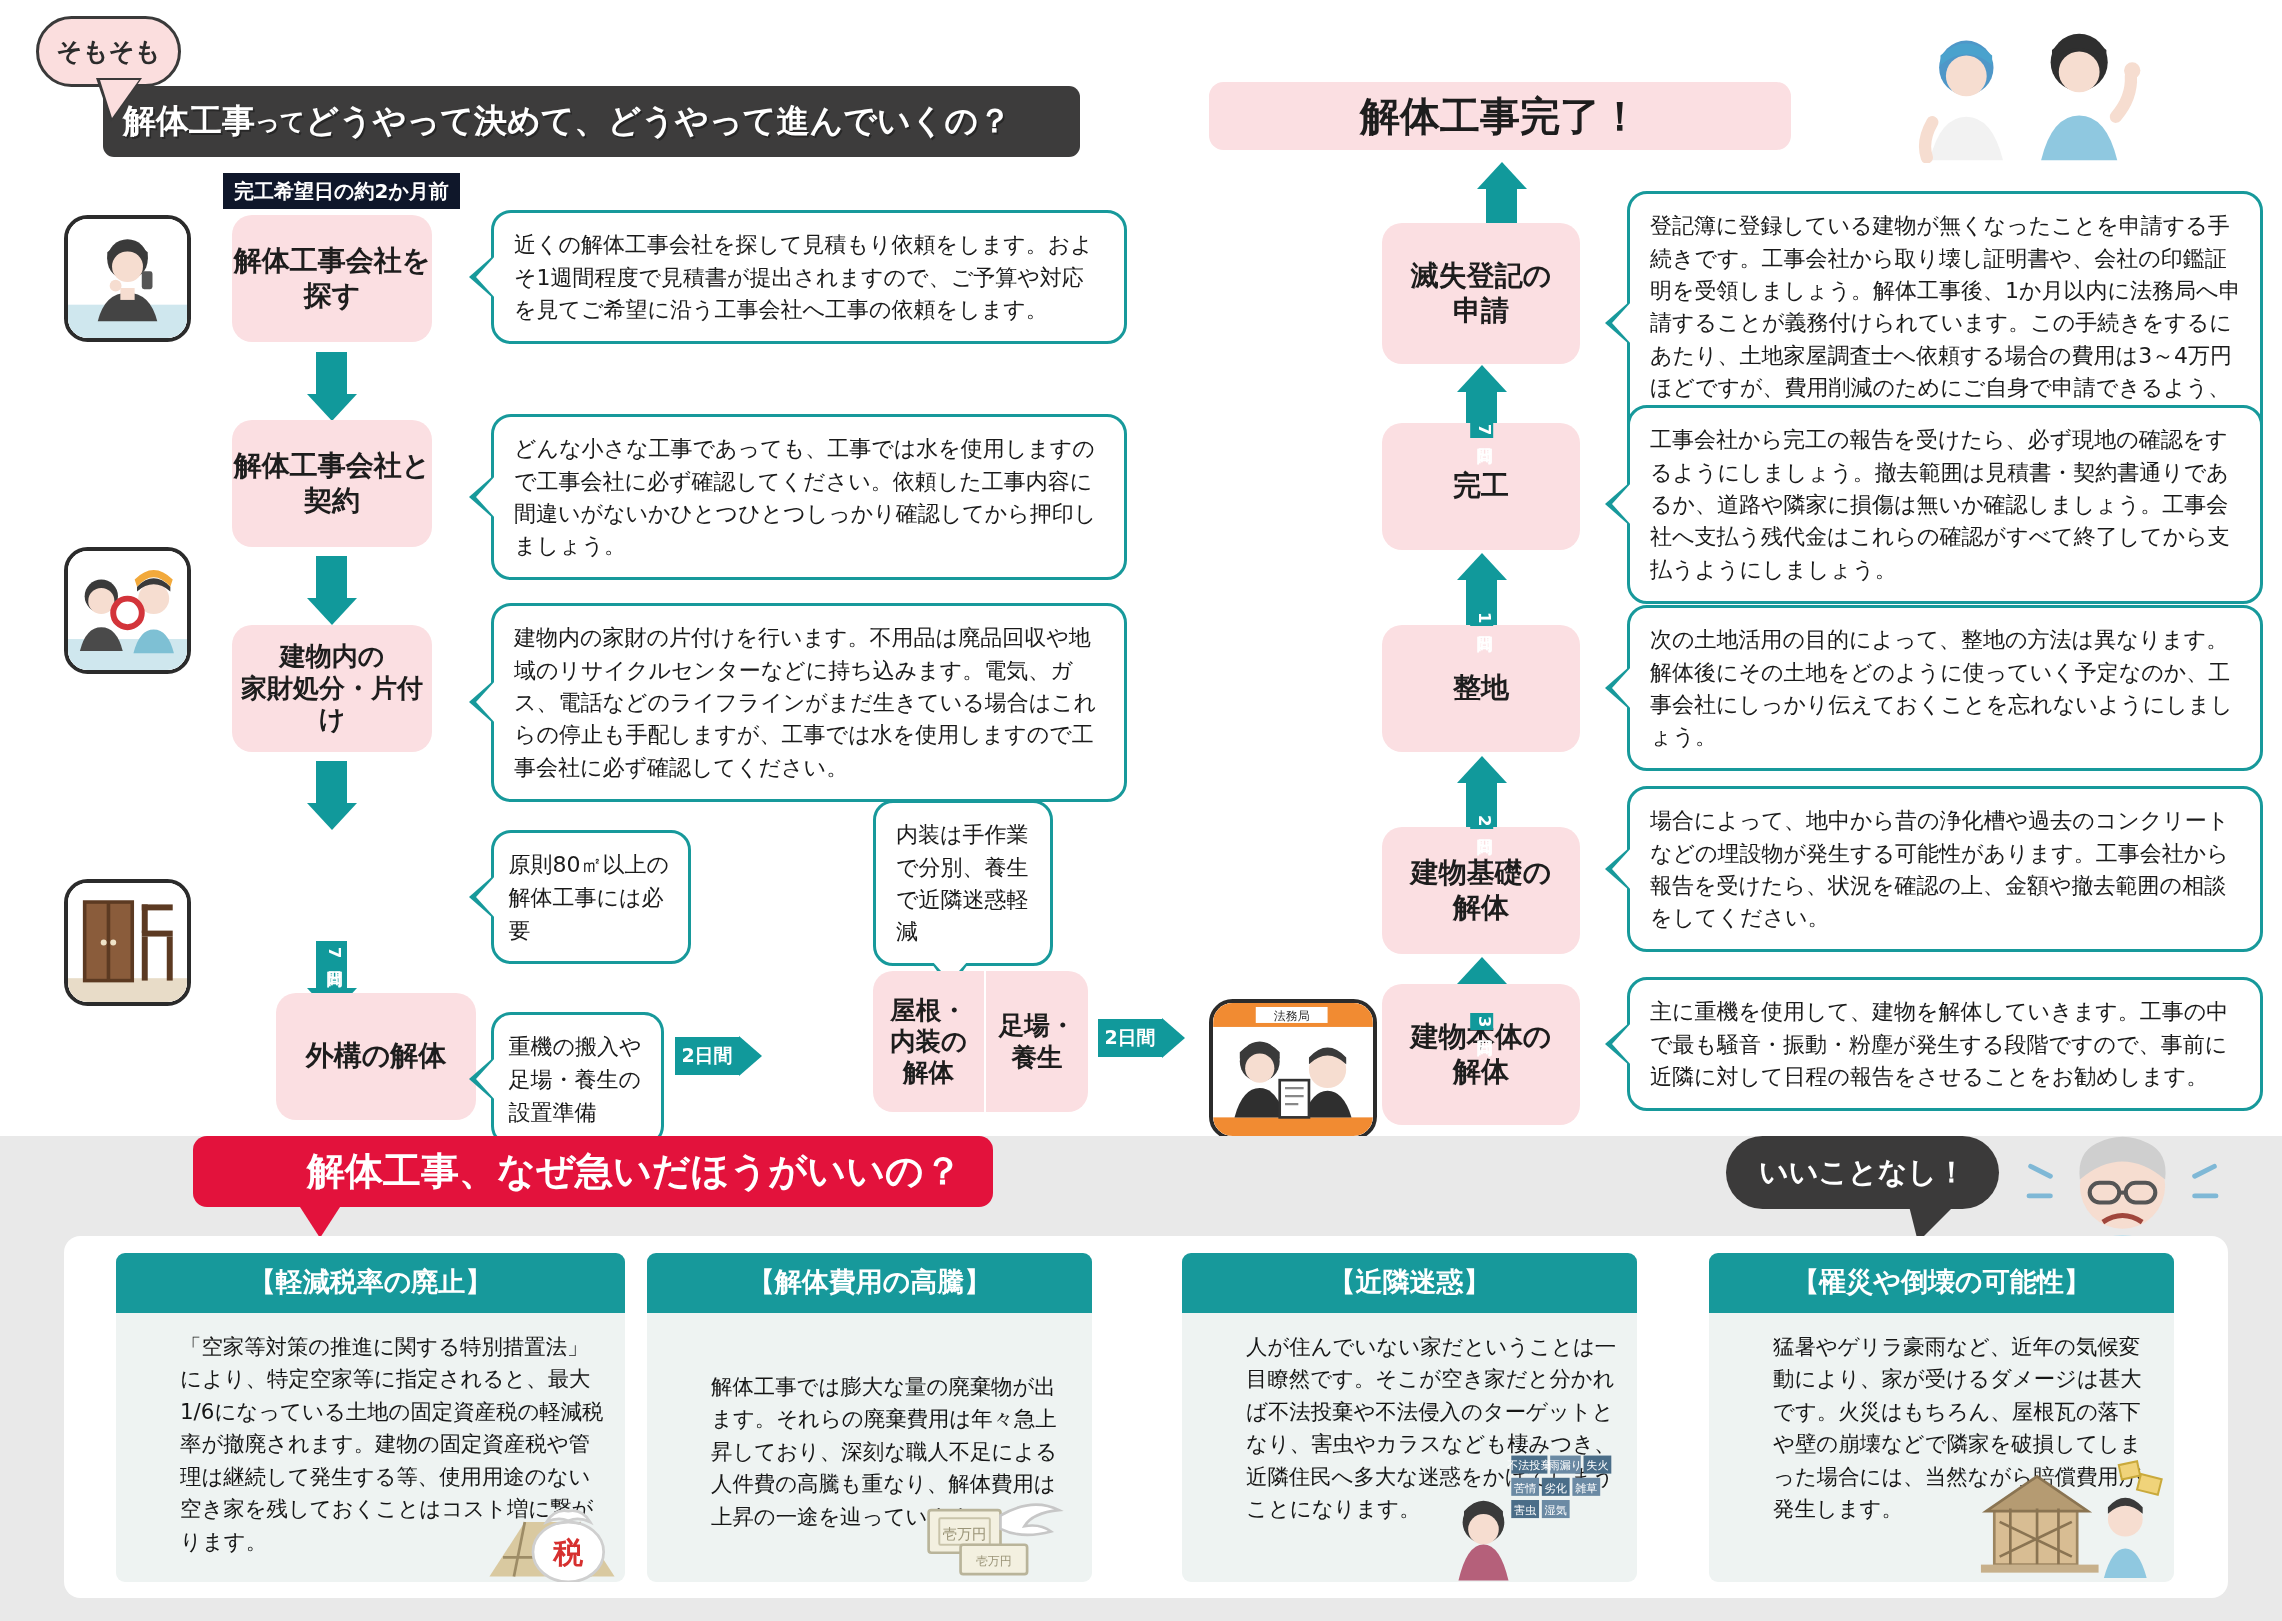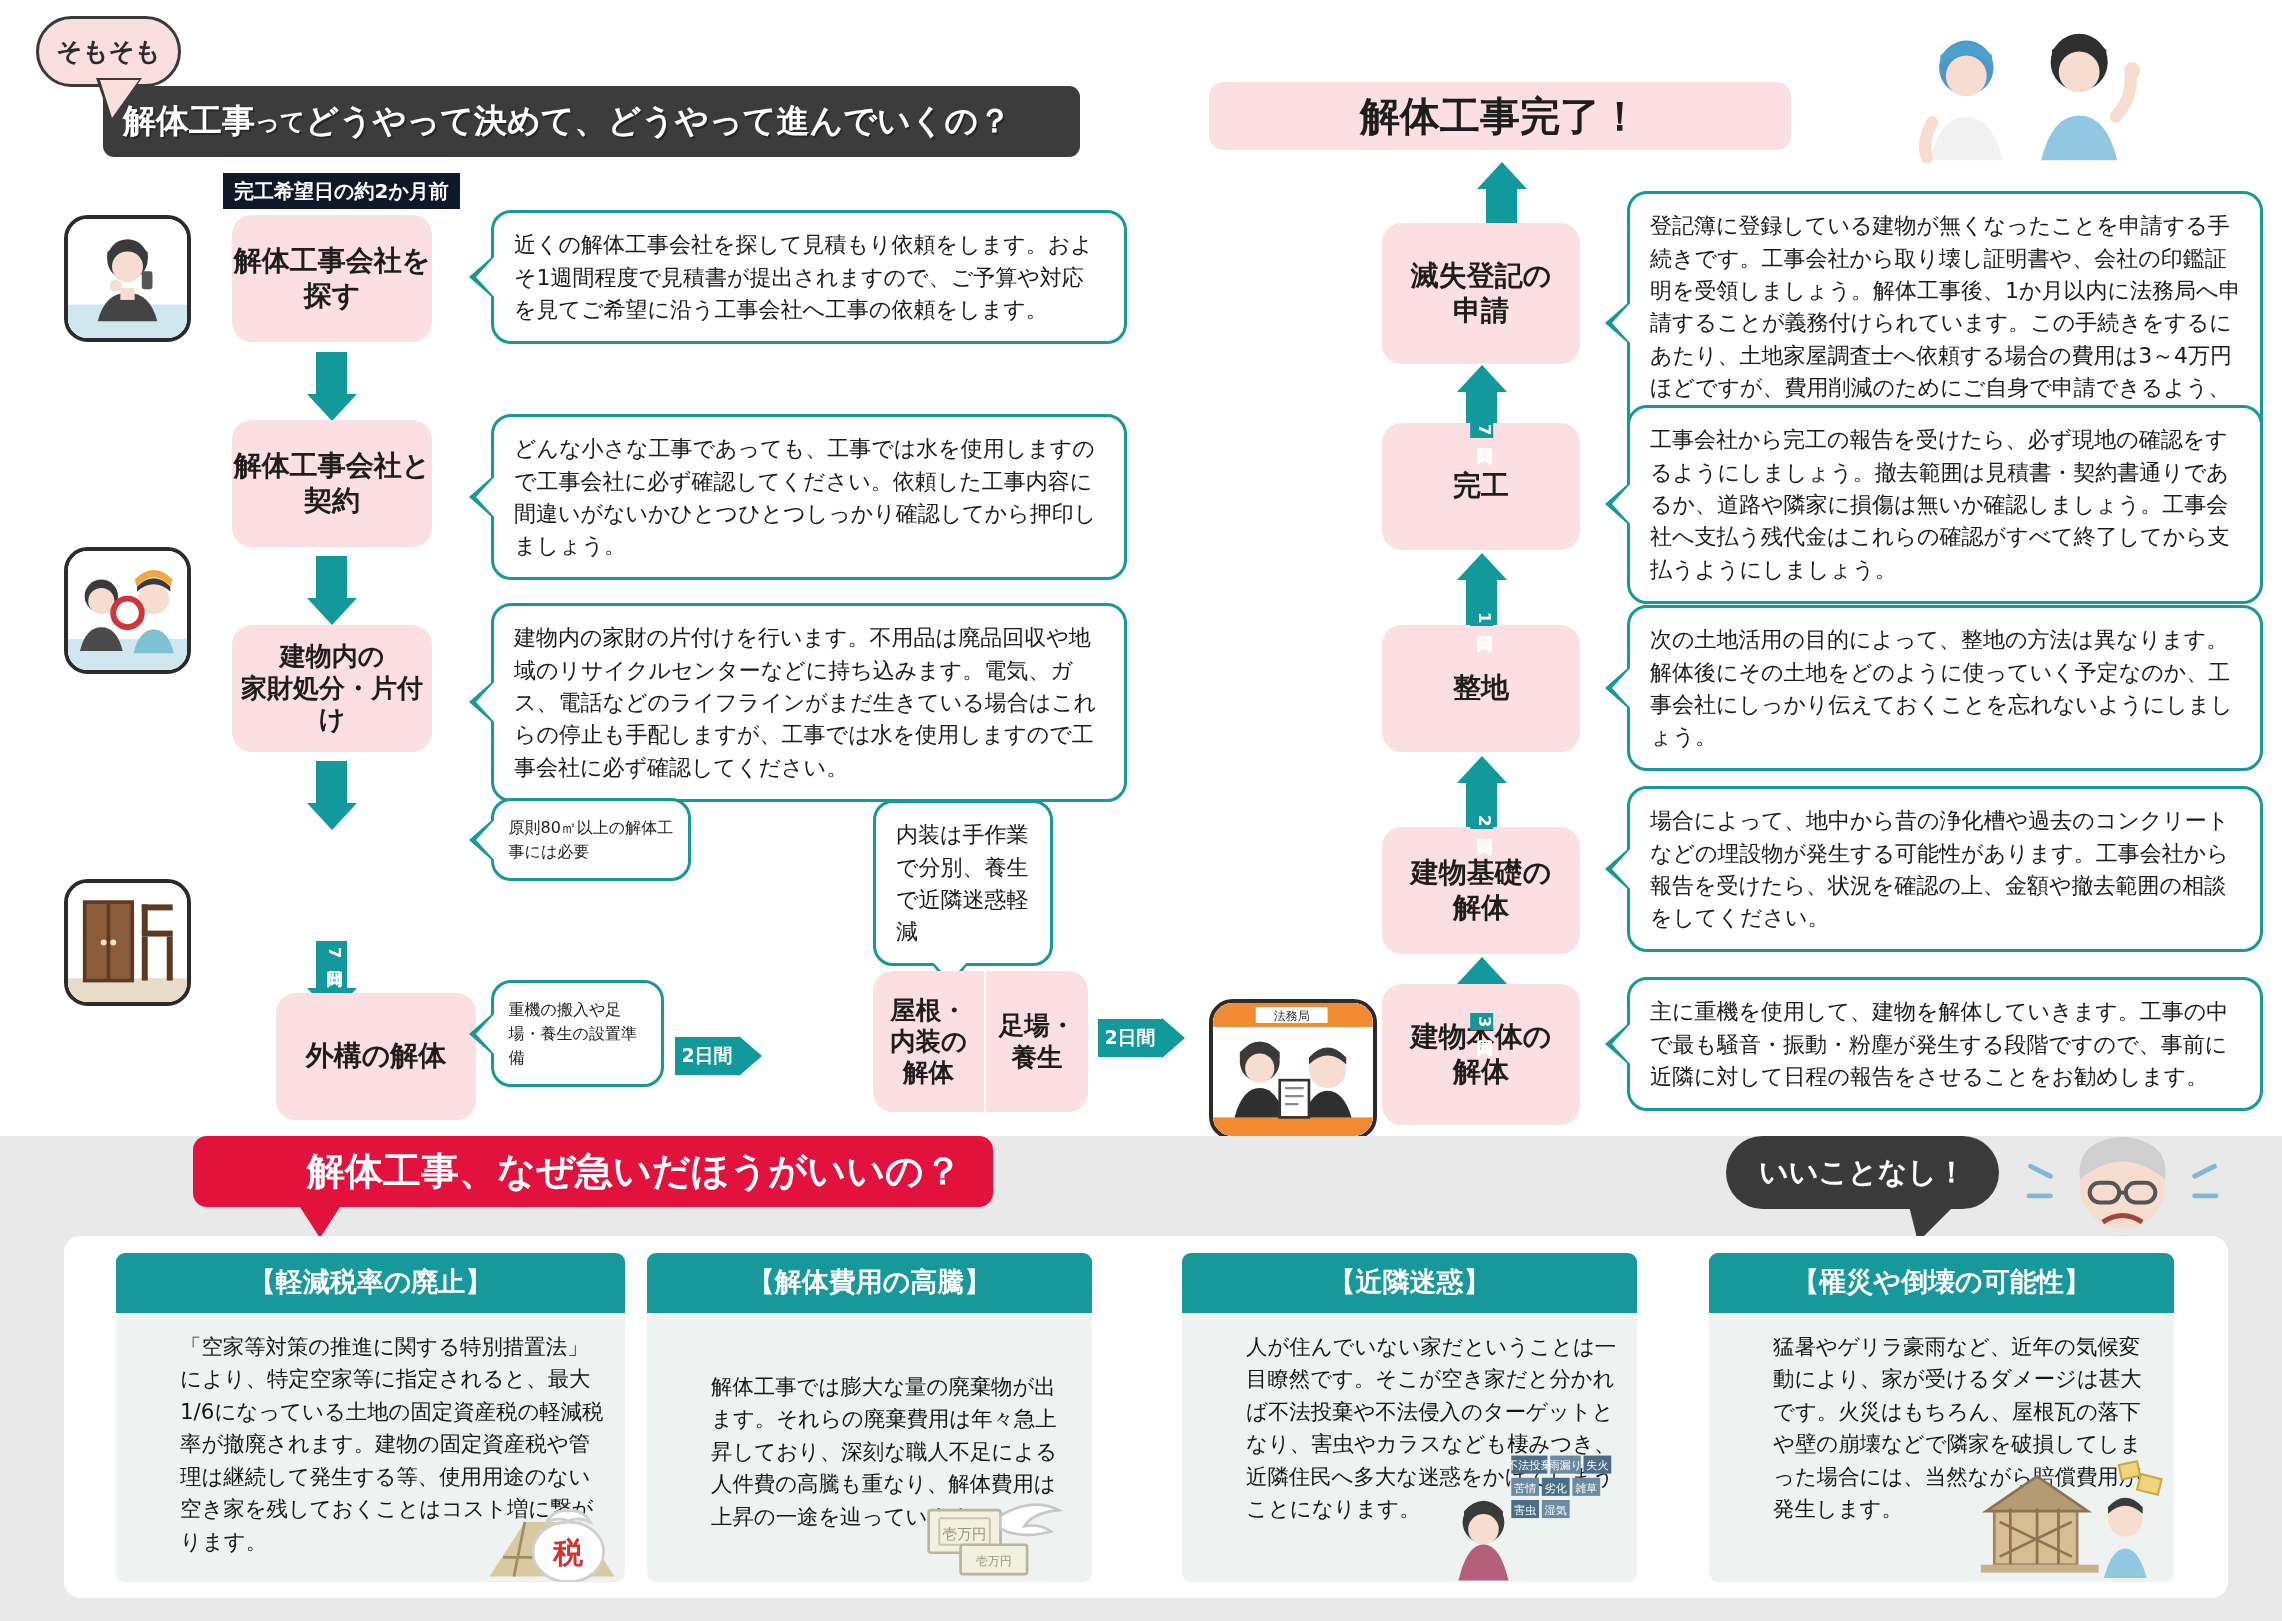--- a/index.html
+++ b/index.html
@@ -62,21 +62,21 @@
     color: #1d1d1d; font-weight: bold; font-size: 28px; line-height: 1.22;
     display: flex; align-items: center; justify-content: center; text-align: center;
   }
 
   
   .callout {
     background: #ffffff; border: 3.6px solid #17999b; border-radius: 20px;
     color: #1a1a1a; font-size: 22px; line-height: 1.47;
     padding: 16.4px 18px 14.5px 20px;
   }
-  .callout.small { font-size: 16px; line-height: 1.5; padding: 14.5px 14.5px; }
+  .callout.small { font-size: 22px; line-height: 1.5; padding: 14.5px 14.5px; margin-top: 32px; }
 
   
   .notch-left::before, .notch-left::after {
     content: ""; position: absolute; left: -25.5px; top: 50%;
     transform: translateY(-50%);
     width: 0; height: 0;
     border-top: 22px solid transparent; border-bottom: 22px solid transparent;
   }
   .notch-left::before { border-right: 25.5px solid #17999b; }
   .notch-left::after  { border-right: 20px solid #ffffff; left: -18px; }

